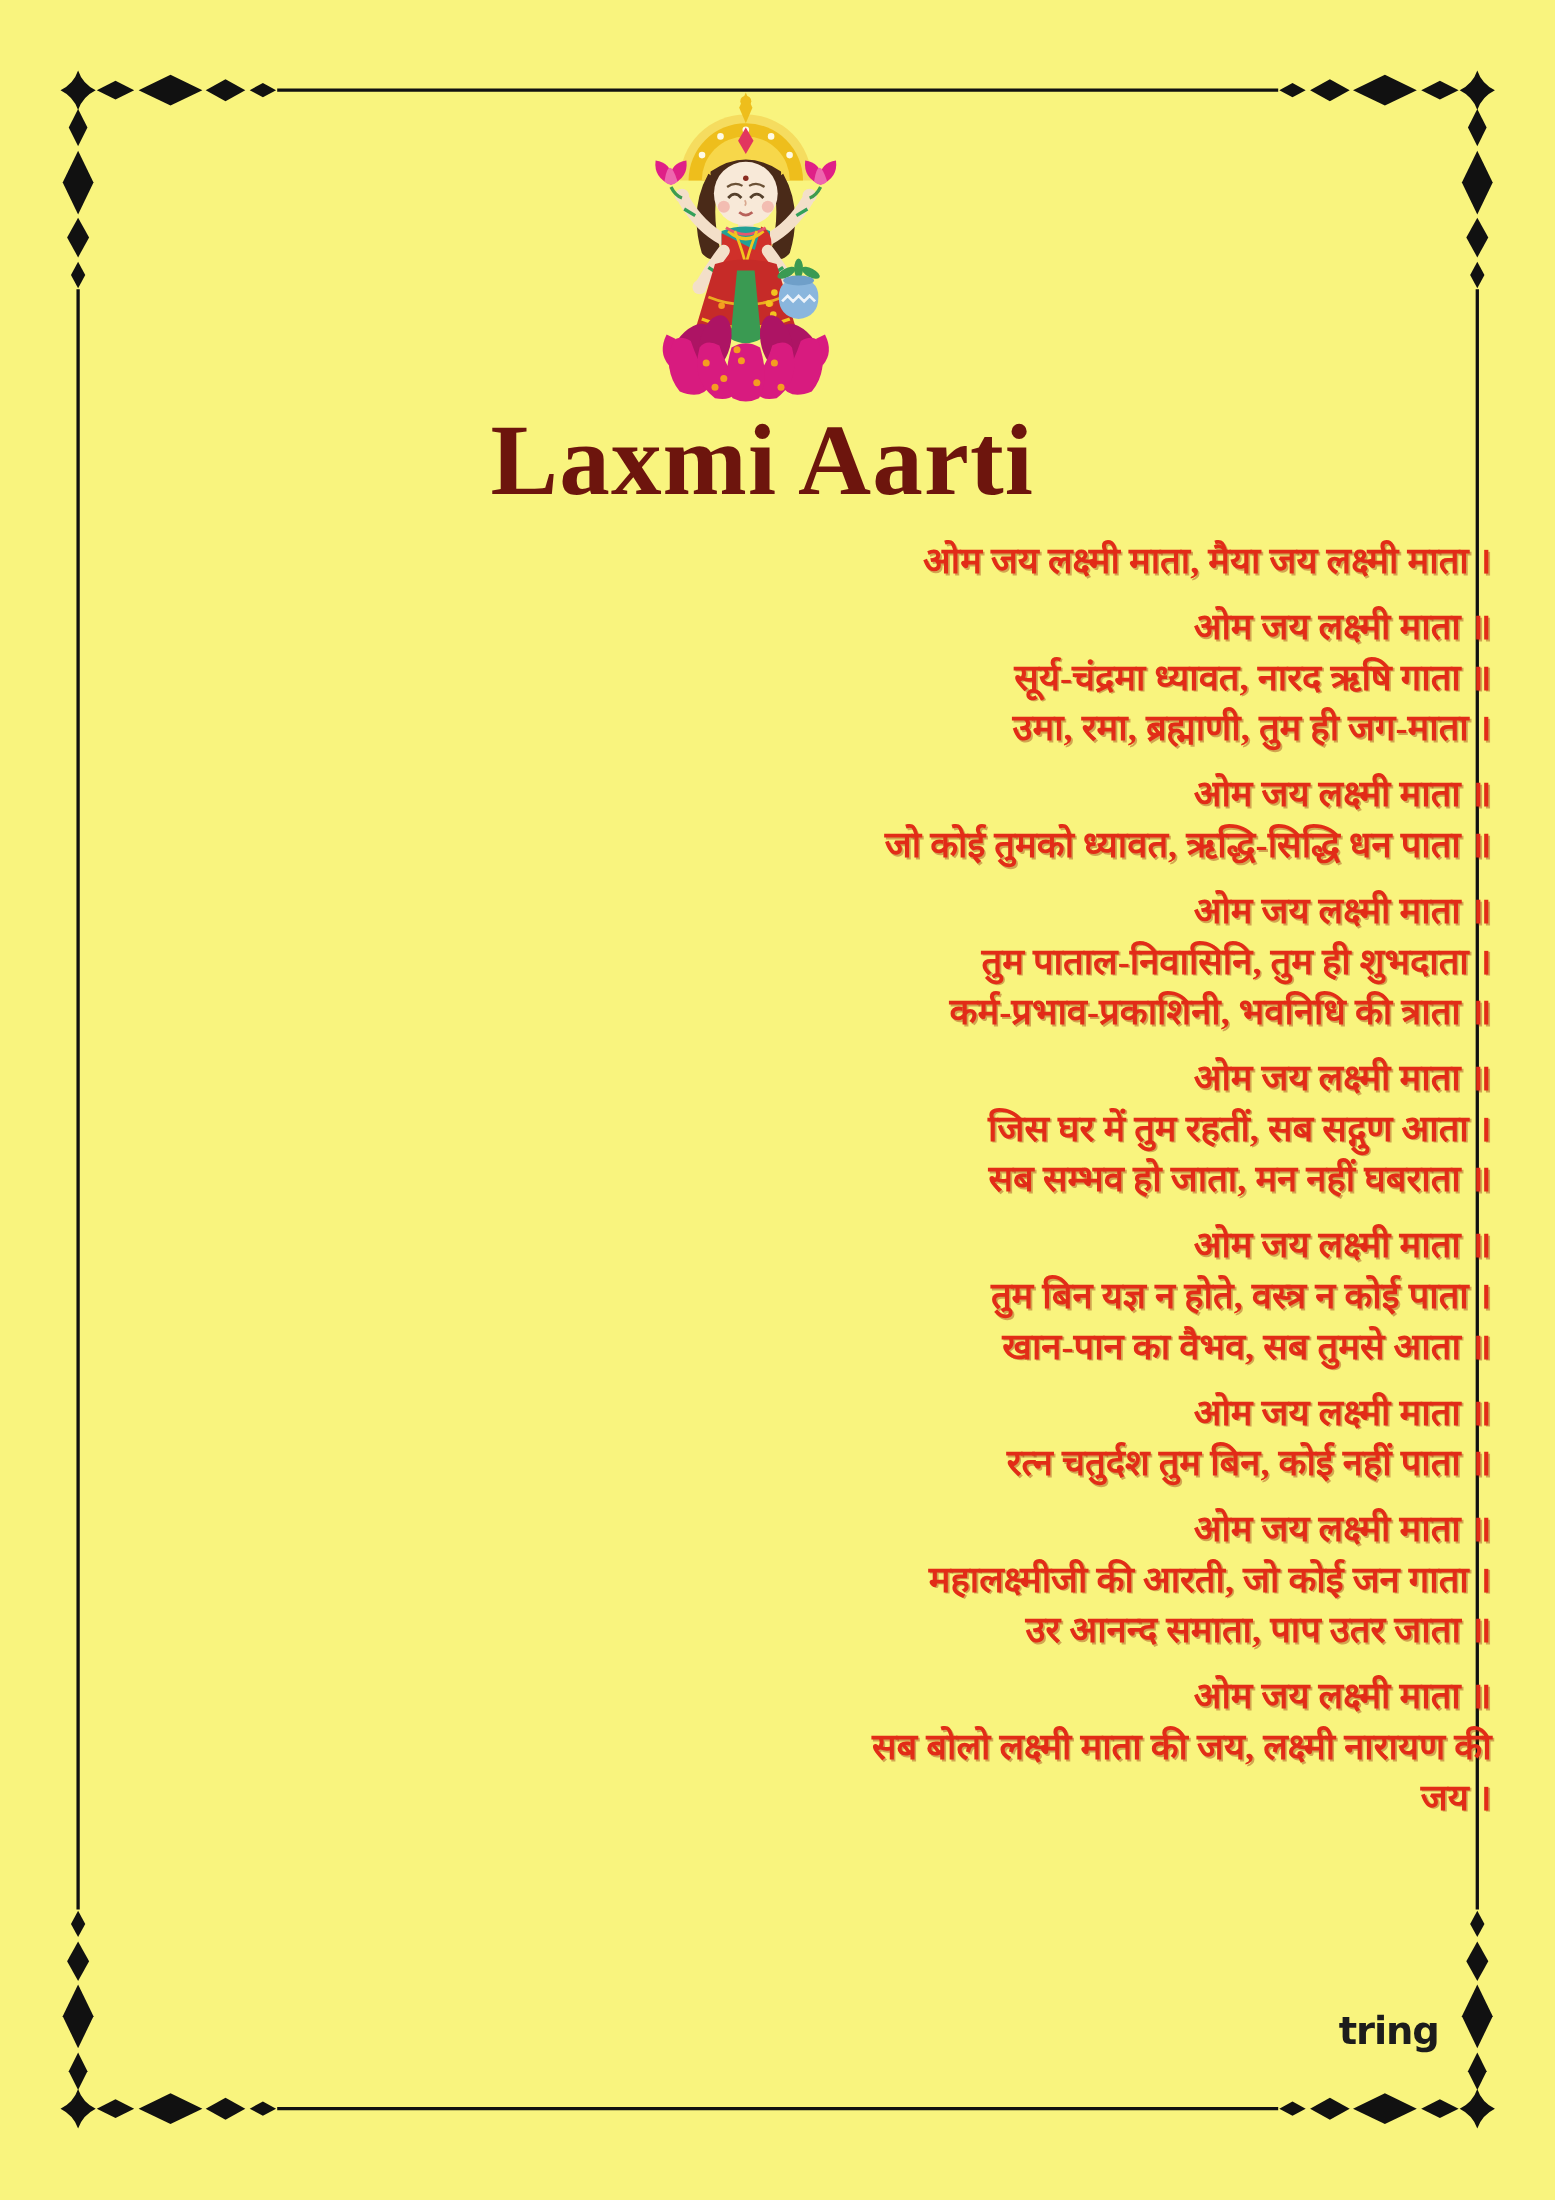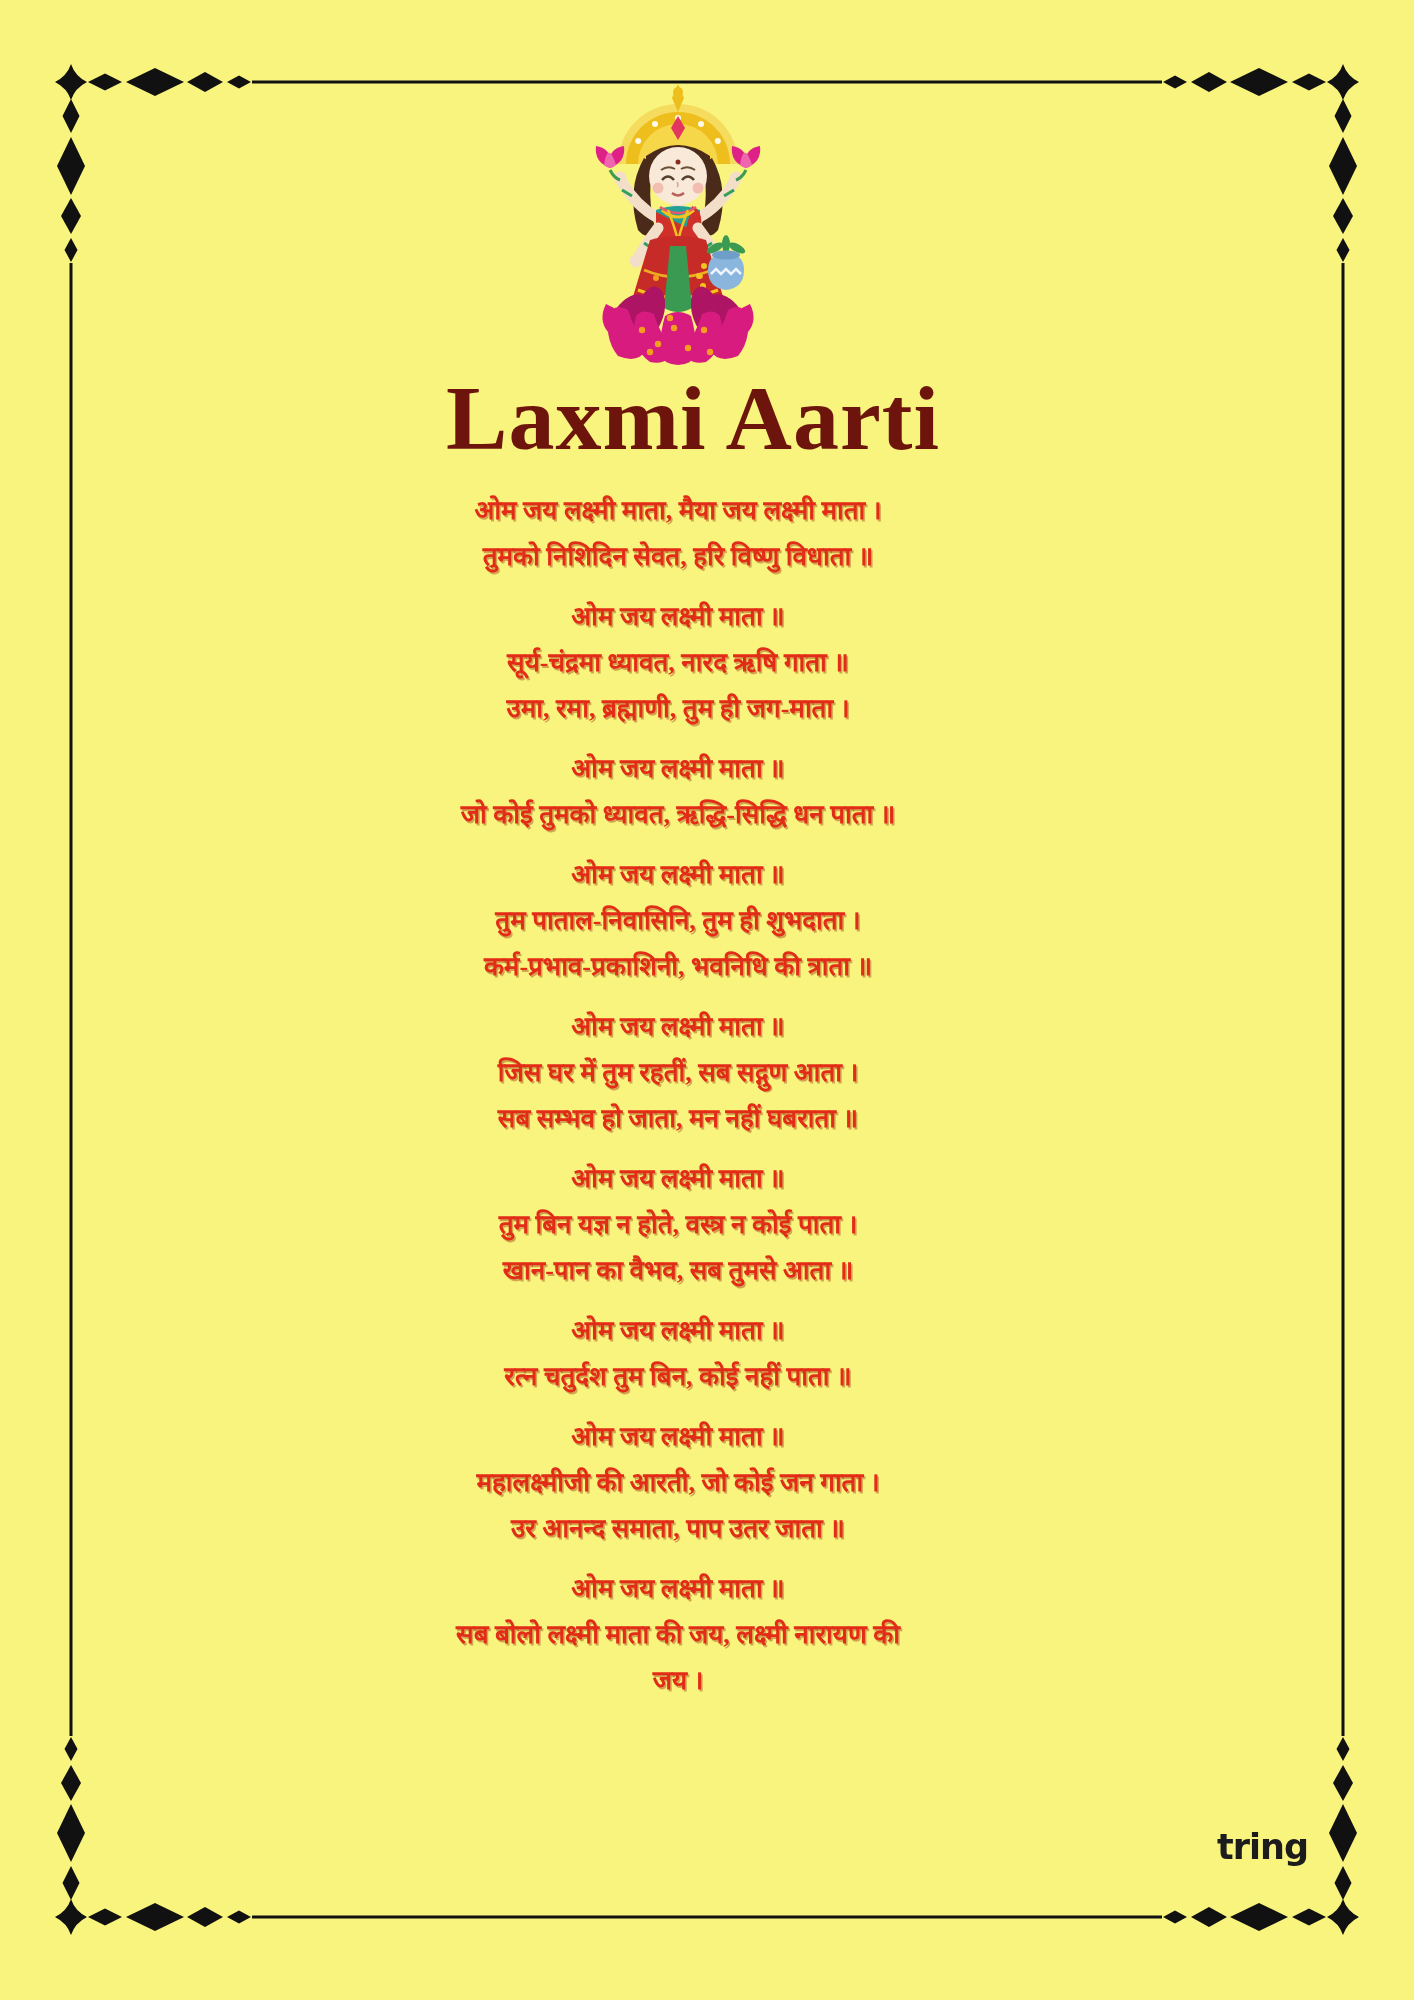--- a/index.html
+++ b/index.html
@@ -23,23 +23,24 @@
   .deity{display:block;margin:78px auto 0;width:240px;height:290px;}
   .title{
     margin:4px 0 0;font-size:92px;line-height:1.0;font-weight:bold;
     color:var(--title);letter-spacing:1px;
     font-family:"Liberation Serif",serif;
     padding-left:30px;
   }
   .stanzas{margin-top:24px;}
   .stanza{margin:0 0 14px;}
   .line{
-    font-size:26px;line-height:46px;font-weight:bold;
+    font-size:33px;line-height:46px;font-weight:bold;
     color:var(--red);
     text-shadow:1.5px 1.5px 0 rgba(146,38,8,0.38);
+    text-align:right;
   }
   .brand{
     position:absolute;top:1830px;right:106px;
     font-family:"DejaVu Sans",sans-serif;font-weight:bold;
     font-size:35px;line-height:1;color:#1c1c1c;letter-spacing:-1px;
   }
 </style>
 </head>
 <body>
 
@@ -210,21 +211,20 @@
       <circle cx="152" cy="274" r="3.2" fill="#f59d20"></circle>
       <circle cx="112" cy="240" r="3.2" fill="#f59d20"></circle>
     </g>
   </svg>
 
   <h1 class="title">Laxmi Aarti</h1>
 
   <div class="stanzas">
     <div class="stanza">
       <div class="line">ओम जय लक्ष्मी माता, मैया जय लक्ष्मी माता ।</div>
-      <div class="line">तुमको निशिदिन सेवत, हरि विष्णु विधाता ॥</div>
     </div>
     <div class="stanza">
       <div class="line">ओम जय लक्ष्मी माता ॥</div>
       <div class="line">सूर्य-चंद्रमा ध्यावत, नारद ऋषि गाता ॥</div>
       <div class="line">उमा, रमा, ब्रह्माणी, तुम ही जग-माता ।</div>
     </div>
     <div class="stanza">
       <div class="line">ओम जय लक्ष्मी माता ॥</div>
       <div class="line">जो कोई तुमको ध्यावत, ऋद्धि-सिद्धि धन पाता ॥</div>
     </div>

